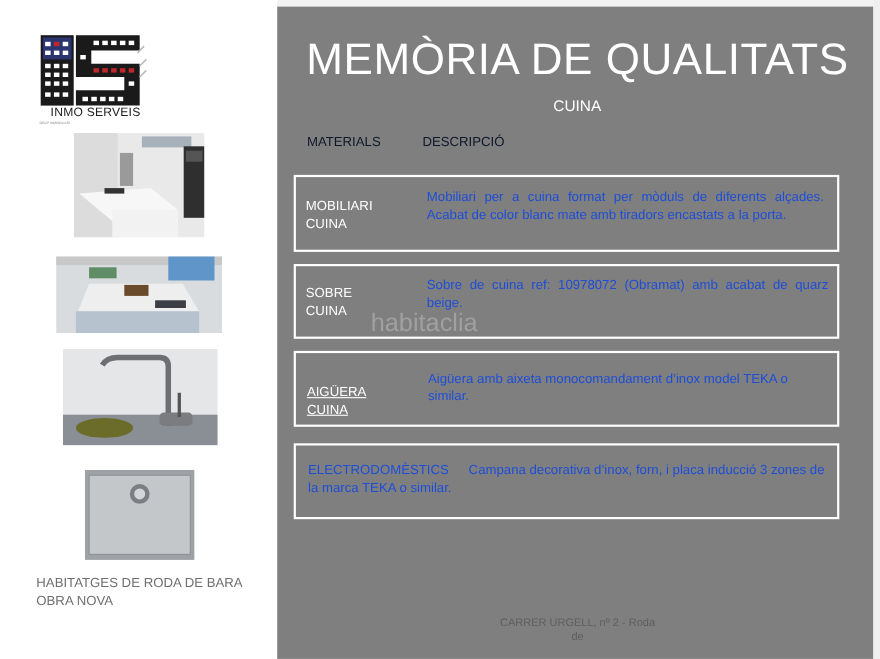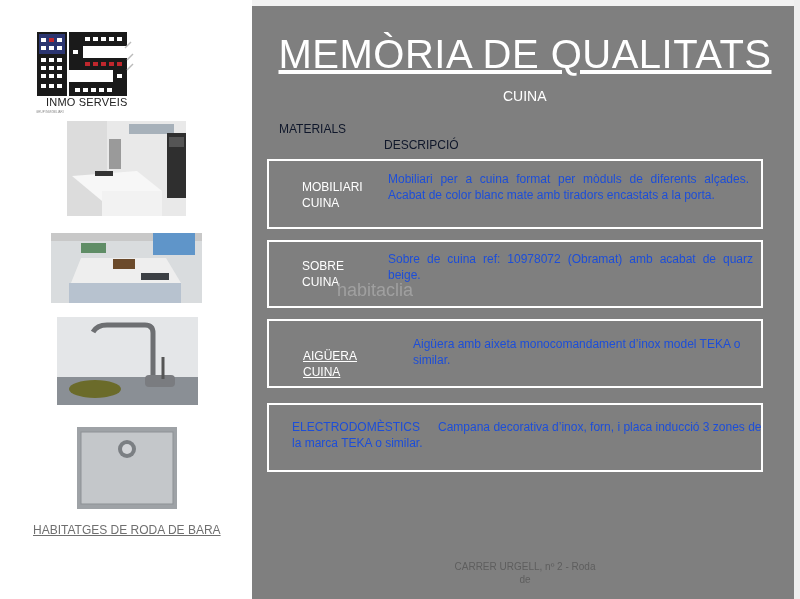--- a/index.html
+++ b/index.html
@@ -28,46 +28,46 @@
     }
     .logo-sub {
       position: absolute; left: 36px; top: 110px; font-size: 3px; color: #888;
     }
 
     
     .thumb { position: absolute; overflow: hidden; }
     .thumb svg { width: 100%; height: 100%; display: block; }
 
     .left-caption {
-      position: absolute; left: 33px; top: 522px; font-size: 12px; line-height: 16px; color: #6f6f6f; text-decoration: underline;
+      position: absolute; left: 33px; top: 522px; font-size: 12px; line-height: 16px; color: #6f6f6f;
     }
 
     
     .title {
       position: absolute; left: 252px; top: 32px; width: 546px; text-align: center;
-      font-size: 40px; color: #ffffff; letter-spacing: 0.5px; font-weight: normal; text-decoration: underline;
+      font-size: 40px; color: #ffffff; letter-spacing: 0.5px; font-weight: normal;
     }
     .subtitle {
       position: absolute; left: 503px; top: 88px; font-size: 14px; color: #ffffff;
     }
     .col-header { position: absolute; top: 122px; font-size: 12px; color: #0f172a; }
 
     .box {
       position: absolute; left: 267px; width: 496px; border: 2px solid #ffffff; box-sizing: border-box;
     }
     .box-label {
-      position: absolute; font-size: 12px; line-height: 16px; color: #ffffff; margin-left: 24px;
+      position: absolute; font-size: 12px; line-height: 16px; color: #ffffff;
     }
     .box-desc {
       position: absolute; font-size: 12px; line-height: 16px; color: #1d4ed8; text-align: justify;
     }
     .box-desc.wide { text-align: left; }
 
     .watermark {
-      position: absolute; left: 337px; top: 280px; font-size: 18px; color: #a9a9a9; opacity: 0.8;
+      position: absolute; left: 337px; top: 280px; font-size: 23px; color: #a9a9a9; opacity: 0.8;
       letter-spacing: 0px;
     }
     .footer {
       position: absolute; left: 450px; top: 560px; width: 150px; text-align: center;
       font-size: 10px; line-height: 13px; color: #5e5e5e;
     }
   </style>
 </head>
 <body>
 
@@ -170,50 +170,51 @@
   <svg viewBox="0 0 100 82" preserveAspectRatio="none">
     <rect width="100" height="82" fill="#9ea2a6"></rect>
     <rect x="4" y="5" width="92" height="72" fill="#c4c7ca" stroke="#8d9195" stroke-width="1"></rect>
     <circle cx="50" cy="22" r="9" fill="#7b7f83"></circle>
     <circle cx="50" cy="22" r="5" fill="#d3d5d8"></circle>
   </svg>
 </div>
 
 <div class="left-caption">
   <div>HABITATGES DE RODA DE BARA</div>
+  <div>OBRA NOVA</div>
 </div>
 
 <div class="title">MEMÒRIA DE QUALITATS</div>
 <div class="subtitle">CUINA</div>
 <div class="col-header" style="left:279px;">MATERIALS</div>
-<div class="col-header" style="left:384px;margin-top:16px;">DESCRIPCIÓ</div>
+<div class="col-header" style="left:384px;">DESCRIPCIÓ</div>
 
 <div class="box" style="top:159px;height:70px;"></div>
 <div class="box-label" style="left:278px;top:179px;">
   <div>MOBILIARI</div>
   <div>CUINA</div>
 </div>
 <div class="box-desc" style="left:388px;top:171px;width:361px;">Mobiliari per a cuina format per mòduls de diferents alçades. Acabat de color blanc mate amb tiradors encastats a la porta.</div>
 
 <div class="box" style="top:240px;height:68px;"></div>
 <div class="box-label" style="left:278px;top:258px;">
   <div>SOBRE</div>
   <div>CUINA</div>
 </div>
 <div class="box-desc" style="left:388px;top:251px;width:365px;">Sobre de cuina ref: 10978072 (Obramat) amb acabat de quarz beige.</div>
 
 <div class="box" style="top:319px;height:69px;"></div>
 <div class="box-label" style="left:279px;top:348px;text-decoration:underline;">
   <div>AIGÜERA</div>
   <div>CUINA</div>
 </div>
-<div class="box-desc wide" style="left:389px;top:336px;width:345px;margin-left:24px;">Aigüera amb aixeta monocomandament d’inox model TEKA o similar.</div>
+<div class="box-desc wide" style="left:389px;top:336px;width:345px;">Aigüera amb aixeta monocomandament d’inox model TEKA o similar.</div>
 
 <div class="box" style="top:403px;height:69px;"></div>
-<div class="box-desc wide" style="left:292px;top:419px;width:470px;">
+<div class="box-desc wide" style="left:280px;top:419px;width:470px;">
   <span>ELECTRODOMÈSTICS</span><span style="display:inline-block;width:18px;"></span><span>Campana decorativa d’inox, forn,  i placa inducció 3 zones de la marca TEKA o similar.</span>
 </div>
 
 <div class="watermark">habitaclia</div>
 
 <div class="footer">
   <div>CARRER URGELL, nº 2 - Roda de</div>
 
 </div>
 

